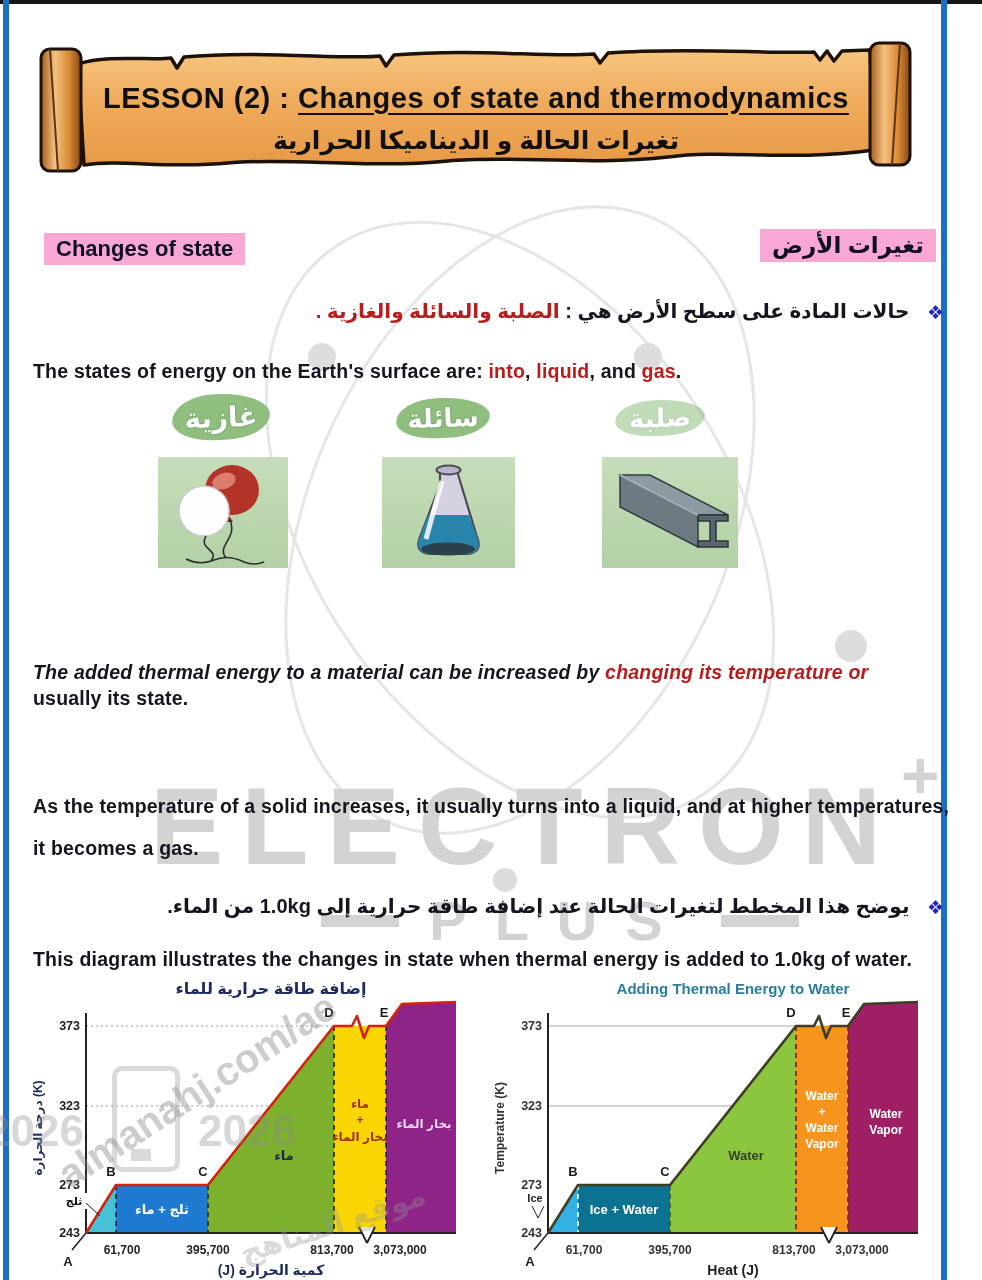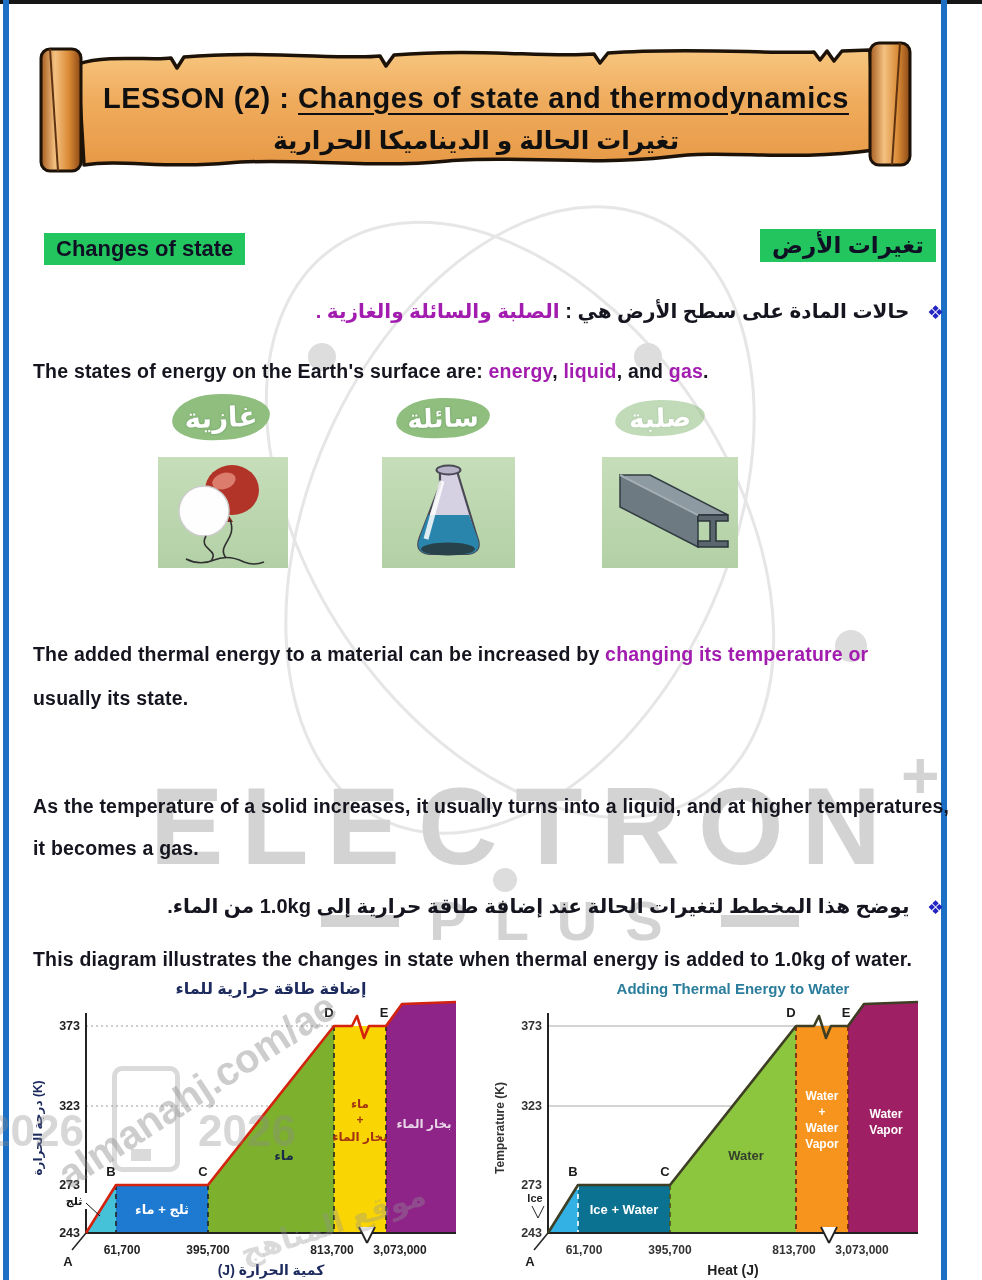--- a/index.html
+++ b/index.html
@@ -9,28 +9,28 @@
   
   .topline{left:0;top:0;width:982px;height:4px;background:#161616;}
   .sideline{top:0;height:1280px;width:6px;background:#1b6fc4;}
   
   .banner{left:28px;top:30px;width:896px;height:152px;}
   .banner-text{left:0;width:100%;text-align:center;color:#101010;font-weight:bold;}
   .banner-l1{top:52px;font-size:29px;letter-spacing:.5px;}
   .banner-l1 .u{text-decoration:underline;text-underline-offset:5px;}
   .banner-l2{top:96px;font-size:25px;direction:rtl;}
   
-  .hl{display:inline-block;background:#22c55e;font-weight:bold;padding:3px 12px;color:#101024;}
+  .hl{display:inline-block;background:#f9a8d4;font-weight:bold;padding:3px 12px;color:#101024;}
   .hl-en{left:44px;top:233px;font-size:22px;}
   .hl-ar{right:46px;top:229px;font-size:23px;direction:rtl;}
   
   .ar-line{right:38px;direction:rtl;text-align:right;font-weight:bold;font-size:20px;
            color:#15151f;width:900px;z-index:2;line-height:32px;}
   .diamond{color:#2424c2;font-size:19px;margin-left:12px;position:relative;top:1px;}
-  .red{color:#a21caf;}
+  .red{color:#b91c1c;}
   
   .en-line{left:33px;font-weight:bold;font-size:19.5px;color:#15151f;z-index:2;letter-spacing:.2px;}
   
   .blob{position:absolute;background:#8fbe7f;color:#fff;font-weight:bold;font-size:26px;
         display:flex;align-items:center;justify-content:center;direction:rtl;
         border-radius:48% 55% 50% 45% / 62% 50% 58% 46%;transform:rotate(-2deg);
         text-shadow:0 0 2px rgba(90,140,80,.9);z-index:2;}
   .panel{position:absolute;top:457px;height:111px;background:linear-gradient(#c6deba,#b2d0a5);z-index:2;}
   
   .wm{color:#d3d3d3;font-weight:800;z-index:1;user-select:none;}
@@ -104,21 +104,21 @@
 
   <div class="abs hl hl-en">Changes of state</div>
   <div class="abs hl hl-ar">تغيرات الأرض</div>
 
   <div class="abs ar-line" style="top:295px;">
     <span class="diamond">❖</span>
     <span>حالات المادة على سطح الأرض هي : </span><span class="red">الصلبة والسائلة والغازية .</span>
   </div>
 
   <div class="abs en-line" style="top:360px;">
-    <span>The states of energy on the Earth's surface are: </span><span class="red">energy</span><span>, </span><span class="red">liquid</span><span>, and </span><span class="red">gas</span><span>.</span>
+    <span>The states of energy on the Earth's surface are: </span><span class="red">into</span><span>, </span><span class="red">liquid</span><span>, and </span><span class="red">gas</span><span>.</span>
   </div>
 
   <div class="blob" style="left:172px;top:394px;width:98px;height:46px;font-size:28px;">غازية</div>
   <div class="blob" style="left:396px;top:398px;width:94px;height:40px;">سائلة</div>
   <div class="blob" style="left:615px;top:400px;width:90px;height:36px;opacity:.55;">صلبة</div>
 
   <div class="panel" style="left:158px;width:130px;">
     <svg width="130" height="111" viewBox="0 0 130 111">
       <ellipse cx="74" cy="33" rx="27" ry="25" fill="#b23327"></ellipse>
       <ellipse cx="66" cy="24" rx="12" ry="8" fill="#e3897a" opacity=".85" transform="rotate(-18 66 24)"></ellipse>
@@ -141,21 +141,21 @@
   <div class="panel" style="left:602px;width:136px;">
     <svg width="136" height="111" viewBox="0 0 136 111">
       <polygon points="96,58 126,58 48,18 18,18" fill="#8e9aa1" stroke="#323c42" stroke-width="1.5"></polygon>
       <polygon points="96,58 96,90 18,50 18,18" fill="#6d7a81" stroke="#323c42" stroke-width="1.5"></polygon>
       <path d="M96,58 L126,58 L126,64 L114,64 L114,84 L126,84 L126,90 L96,90 L96,84 L108,84 L108,64 L96,64 Z" fill="#59666d" stroke="#2b343a" stroke-width="1.5"></path>
       <path d="M18,18 L96,58" stroke="#c2ccd2" stroke-width="2" opacity=".8"></path>
     </svg>
   </div>
 
 
-  <div class="abs en-line" style="top:643px;">
+  <div class="abs en-line" style="top:661px;font-style:italic;">
     <span>The added thermal energy to a material can be increased by </span><span class="red">changing its temperature or</span>
   </div>
   <div class="abs en-line red" style="top:687px;">usually its state.</div>
 
   <div class="abs wm wm-electron"><span>ELECTRON</span><sup>+</sup></div>
   <div class="abs wm-plus">
     <span class="bar"></span>
     <span class="txt">PLUS</span>
     <span class="bar"></span>
   </div>

